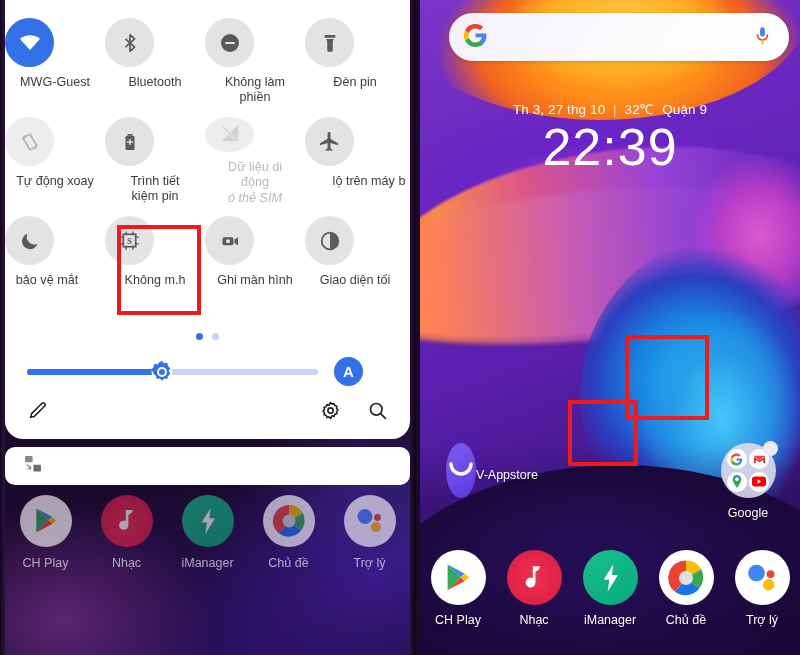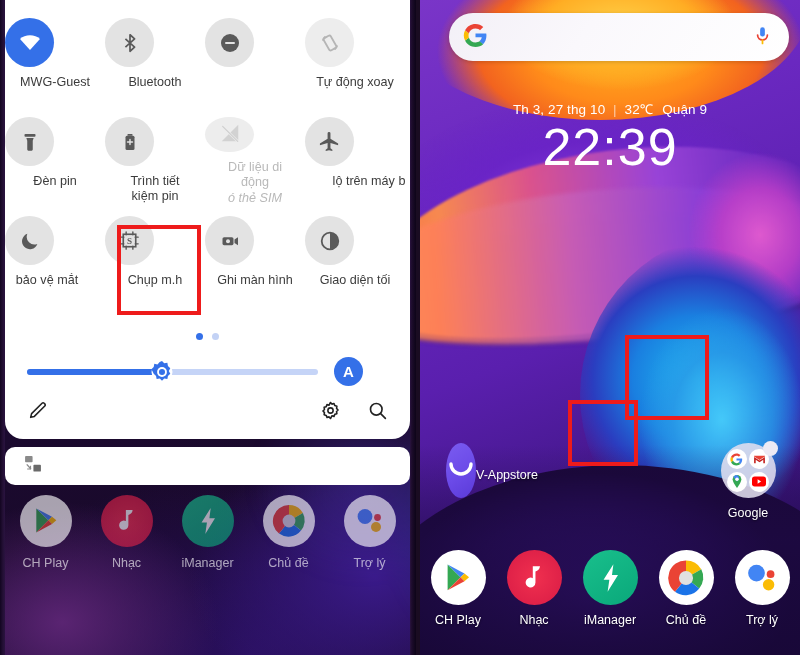--- a/index.html
+++ b/index.html
@@ -247,45 +247,47 @@
           <div class="qs-label">Bluetooth</div>
         </div>
 
         <div class="qs-tile">
           <div class="qs-icon">
             <svg width="24" height="24" viewBox="0 0 24 24">
                 <circle cx="12" cy="12" r="9" fill="#5a5a5a"></circle>
                 <rect x="7" y="11" width="10" height="2.1" rx="1" fill="#e3e3e3"></rect>
               </svg>
           </div>
+          <div class="qs-label">Không làm
+phiền</div>
+        </div>
+
+        <div class="qs-tile">
+          <div class="qs-icon">
+            <svg width="22" height="22" viewBox="0 0 24 24">
+              <rect x="6" y="3.2" width="12" height="3.1" rx="1" fill="#5a5a5a"></rect>
+              <path fill="#5a5a5a" d="M8 7.5h8l-1 3.2v9.6a1.2 1.2 0 0 1-1.2 1.2h-3.6A1.2 1.2 0 0 1 9 20.3v-9.6L8 7.5z"></path>
+            </svg>
+          </div>
+          <div class="qs-label">Đèn pin</div>
         </div>
 
         <div class="qs-tile">
           <div class="qs-icon dim">
             <svg width="24" height="24" viewBox="0 0 24 24">
               <rect x="8" y="5" width="8" height="14" rx="1.6" transform="rotate(-30 12 12)" fill="none" stroke="#b5b5b5" stroke-width="1.8"></rect>
               <path d="M5 9a7.6 7.6 0 0 1 2-3" fill="none" stroke="#b5b5b5" stroke-width="1.8" stroke-linecap="round"></path>
               <path d="M19 15a7.6 7.6 0 0 1-2 3" fill="none" stroke="#b5b5b5" stroke-width="1.8" stroke-linecap="round"></path>
             </svg>
           </div>
           <div class="qs-label">Tự động xoay</div>
         </div>
 
         <div class="qs-tile">
           <div class="qs-icon">
-            <svg width="22" height="22" viewBox="0 0 24 24">
-              <rect x="6" y="3.2" width="12" height="3.1" rx="1" fill="#5a5a5a"></rect>
-              <path fill="#5a5a5a" d="M8 7.5h8l-1 3.2v9.6a1.2 1.2 0 0 1-1.2 1.2h-3.6A1.2 1.2 0 0 1 9 20.3v-9.6L8 7.5z"></path>
-            </svg>
-          </div>
-          <div class="qs-label">Đèn pin</div>
-        </div>
-
-        <div class="qs-tile">
-          <div class="qs-icon">
             <svg width="20" height="20" viewBox="0 0 24 24">
               <rect x="9" y="2.4" width="6" height="2" rx=".6" fill="#5a5a5a"></rect>
               <rect x="6.6" y="4.4" width="10.8" height="17.2" rx="1.8" fill="#5a5a5a"></rect>
               <path d="M12 9v6M9 12h6" stroke="#e3e3e3" stroke-width="1.7" stroke-linecap="round"></path>
             </svg>
           </div>
           <div class="qs-label">Trình tiết
 kiệm pin</div>
         </div>
 
@@ -321,21 +323,21 @@
         </div>
 
         <div class="qs-tile">
           <div class="qs-icon">
             <svg width="23" height="23" viewBox="0 0 24 24">
               <rect x="5.5" y="5.5" width="13" height="13" fill="none" stroke="#5a5a5a" stroke-width="1.7"></rect>
               <path d="M3 8.5h3M18 8.5h3M8.5 3v3M8.5 18v3M15.5 3v3M15.5 18v3M3 15.5h3M18 15.5h3" stroke="#5a5a5a" stroke-width="1.5" stroke-linecap="round"></path>
               <text x="12" y="16" font-size="9.5" font-family="Liberation Serif, serif" font-weight="bold" fill="#5a5a5a" text-anchor="middle">S</text>
             </svg>
           </div>
-          <div class="qs-label">Chụp m.h</div>
+          <div class="qs-label">Không m.h</div>
         </div>
 
         <div class="qs-tile">
           <div class="qs-icon">
             <svg width="24" height="24" viewBox="0 0 24 24">
               <rect x="4.5" y="8.2" width="11" height="8" rx="1.6" fill="#5a5a5a"></rect>
               <circle cx="10" cy="12.2" r="2" fill="#e3e3e3"></circle>
               <path d="M16.5 10.4 20 8.2v8l-3.5-2.2z" fill="#5a5a5a"></path>
             </svg>
           </div>

